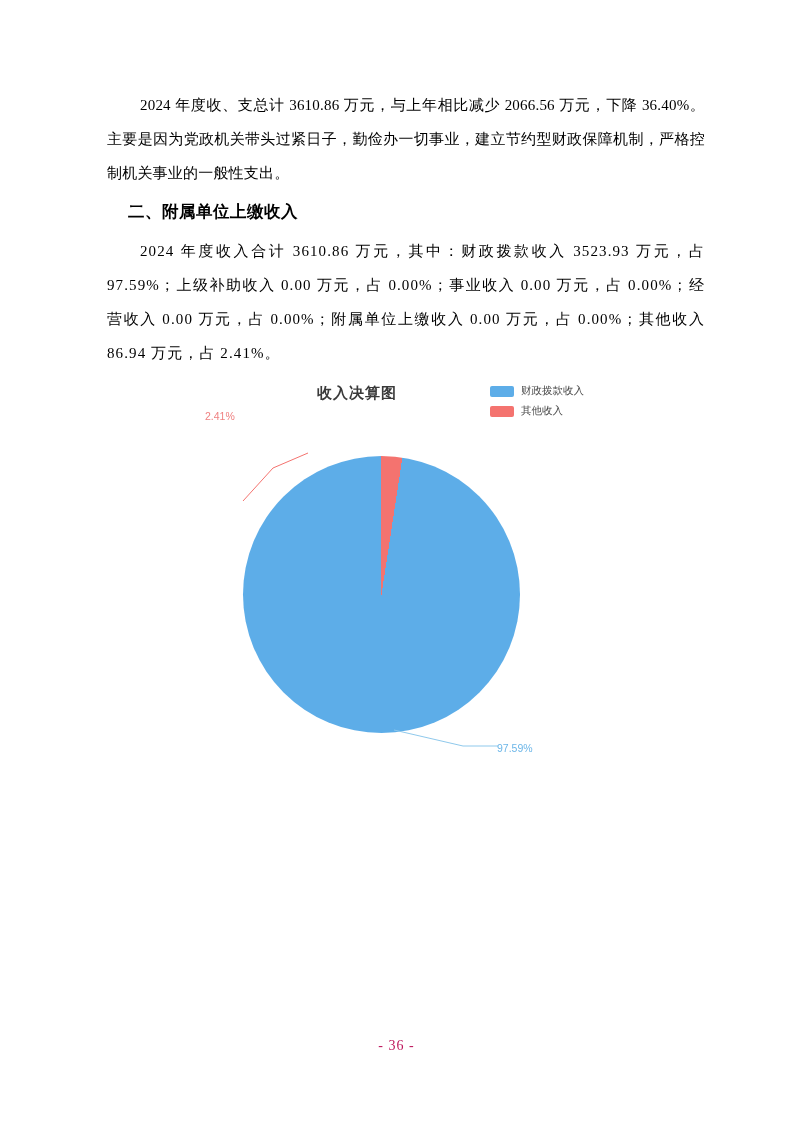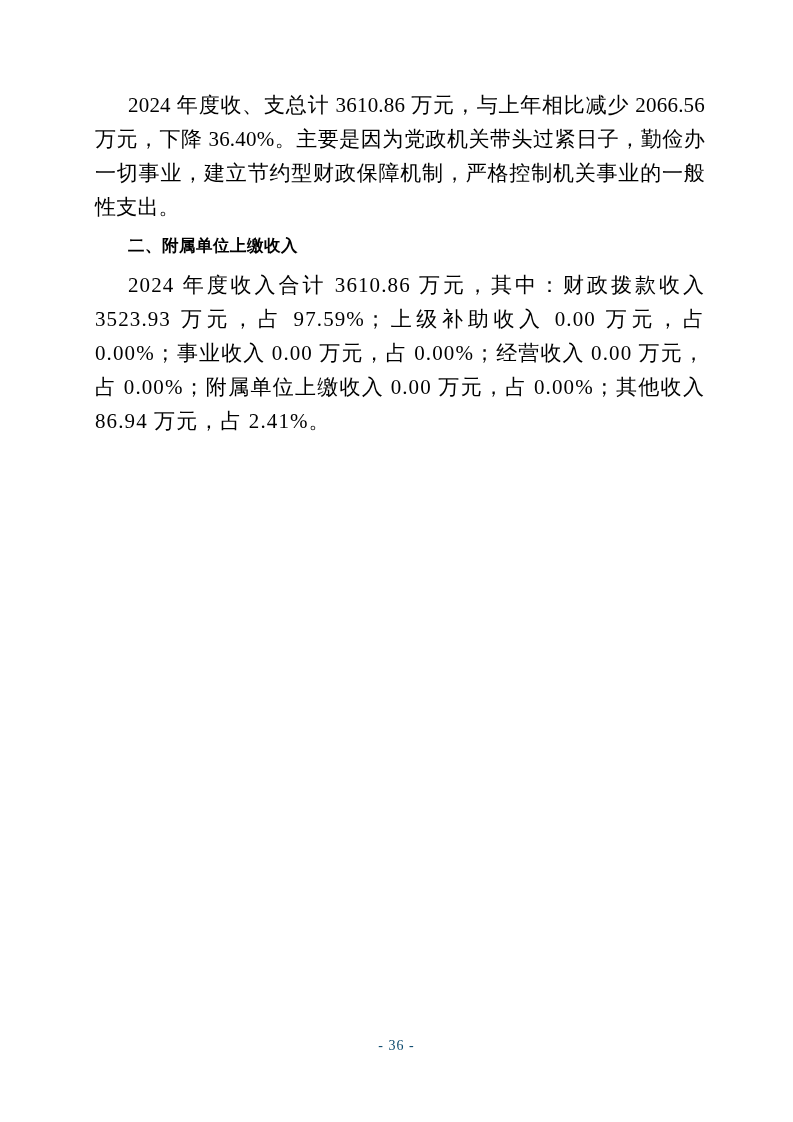--- a/index.html
+++ b/index.html
@@ -26,23 +26,23 @@
   h2.section-heading {
     font-family: "Liberation Sans", "DejaVu Sans", sans-serif;
     font-size: 16.5px;
     font-weight: bold;
     margin: 0 0 6px 0;
     text-indent: 33px;
     letter-spacing: 0.5px;
     line-height: 34px;
   }
   p.body-text {
-    font-size: 21px;
+    font-size: 15px;
     line-height: 34px;
-    margin: 0 0 4px 0;
+    margin: 0 0 4px 12px;
     text-indent: 33px;
     text-align: justify;
     text-justify: inter-ideograph;
     letter-spacing: 0.2px;
   }
   p.body-text.spaced {
     letter-spacing: 1.1px;
   }
   .chart-block {
     position: relative;
@@ -112,32 +112,60 @@
     background: transparent;
   }
   .footer-page {
     position: absolute;
     left: 0;
     right: 0;
     top: 1038px;
     text-align: center;
     font-size: 14px;
     font-family: "Liberation Serif", "DejaVu Serif", serif;
-    color: #0c4a6e;
+    color: #be185d;
     letter-spacing: 1px;
   }
 </style>
 </head>
 <body>
 
 <div class="page">
   <div class="content">
 
     <p class="body-text">2024 年度收、支总计 3610.86 万元，与上年相比减少 2066.56 万元，下降 36.40%。主要是因为党政机关带头过紧日子，勤俭办一切事业，建立节约型财政保障机制，严格控制机关事业的一般性支出。</p>
 
     <h2 class="section-heading">二、附属单位上缴收入</h2>
     <p class="body-text spaced">2024 年度收入合计 3610.86 万元，其中：财政拨款收入 3523.93 万元，占 97.59%；上级补助收入 0.00 万元，占 0.00%；事业收入 0.00 万元，占 0.00%；经营收入 0.00 万元，占 0.00%；附属单位上缴收入 0.00 万元，占 0.00%；其他收入 86.94 万元，占 2.41%。</p>
 
+    <div class="chart-block">
+
+      <div class="chart-title">收入决算图</div>
+
+      <div class="legend">
+        <div class="legend-row">
+          <span class="legend-swatch" style="background:#5DADE8"></span>
+          <span>财政拨款收入</span>
+        </div>
+        <div class="legend-row">
+          <span class="legend-swatch" style="background:#F4736F"></span>
+          <span>其他收入</span>
+        </div>
+      </div>
+
+      <div class="pie-wrap">
+        <div class="pie" style="background: conic-gradient(#F4736F 0deg 8.676deg, #5DADE8 8.676deg 360deg);"></div>
+
+        <svg class="leader" width="340" height="320" style="left:-45px; top:-50px; overflow:visible;">
+          <polyline points="45,95 75,62 110,47" fill="none" stroke="#F4736F" stroke-width="1"></polyline>
+          <polyline points="196,324 265,340 300,340" fill="none" stroke="#8FC9EC" stroke-width="1"></polyline>
+        </svg>
+
+        <div class="slice-label label-small">2.41%</div>
+        <div class="slice-label label-big">97.59%</div>
+      </div>
+
+    </div>
 
   </div>
 
   <div class="footer-page">- 36 -</div>
 </div>
 
 </body></html>

